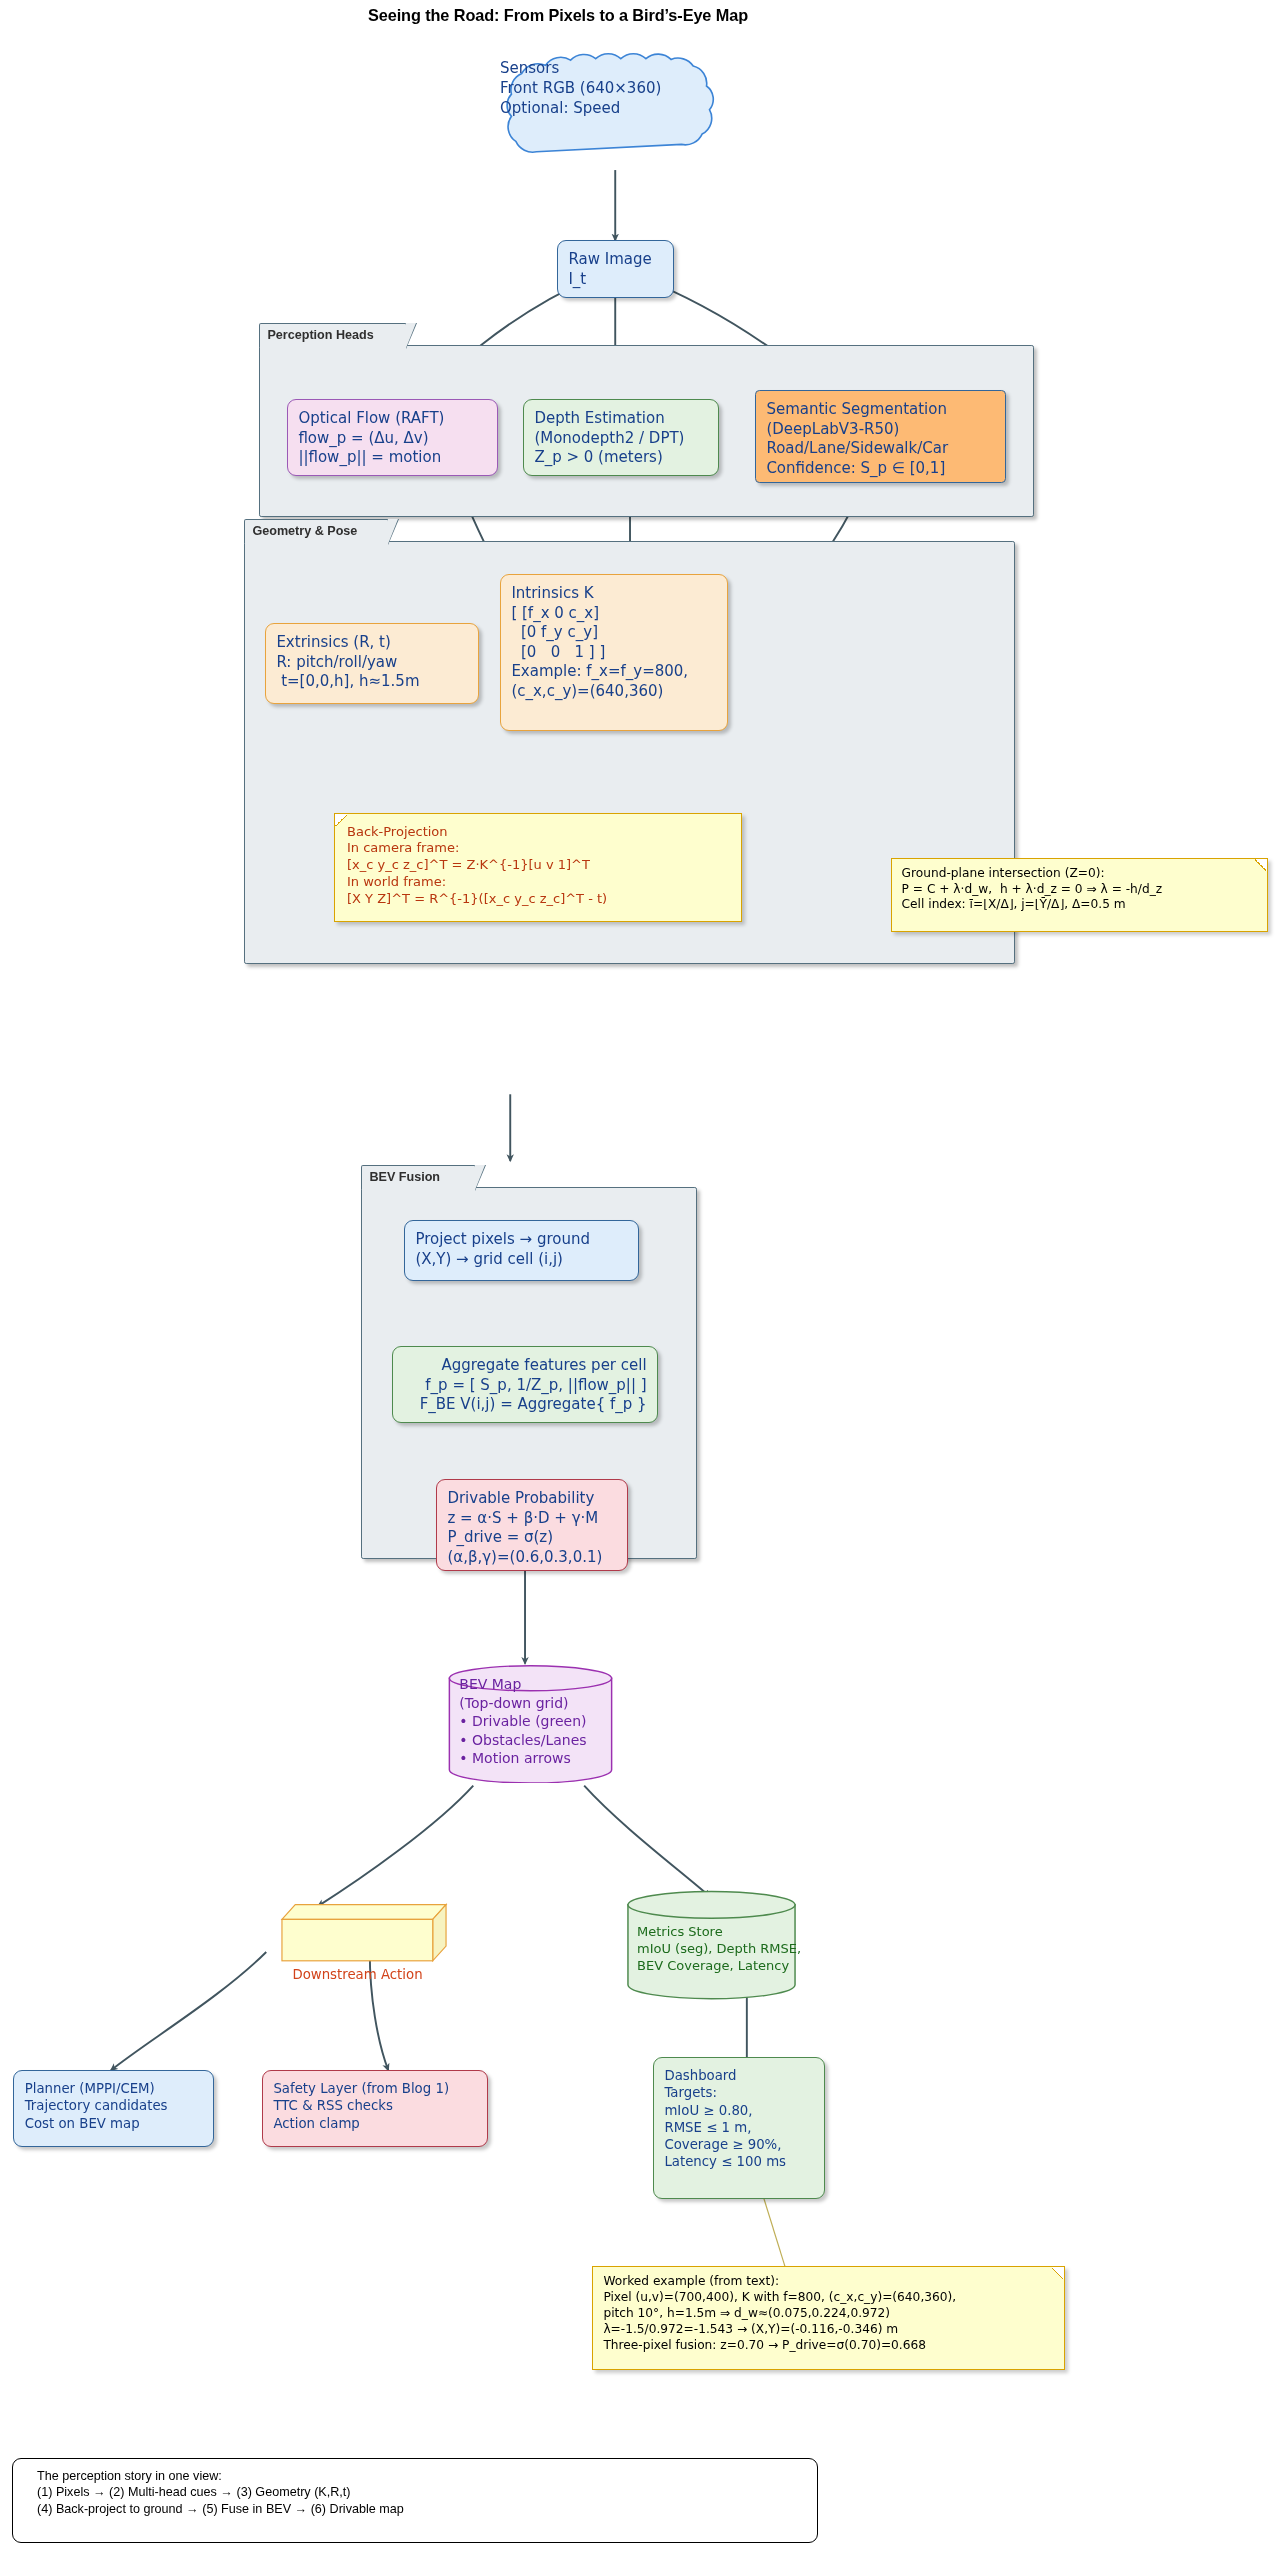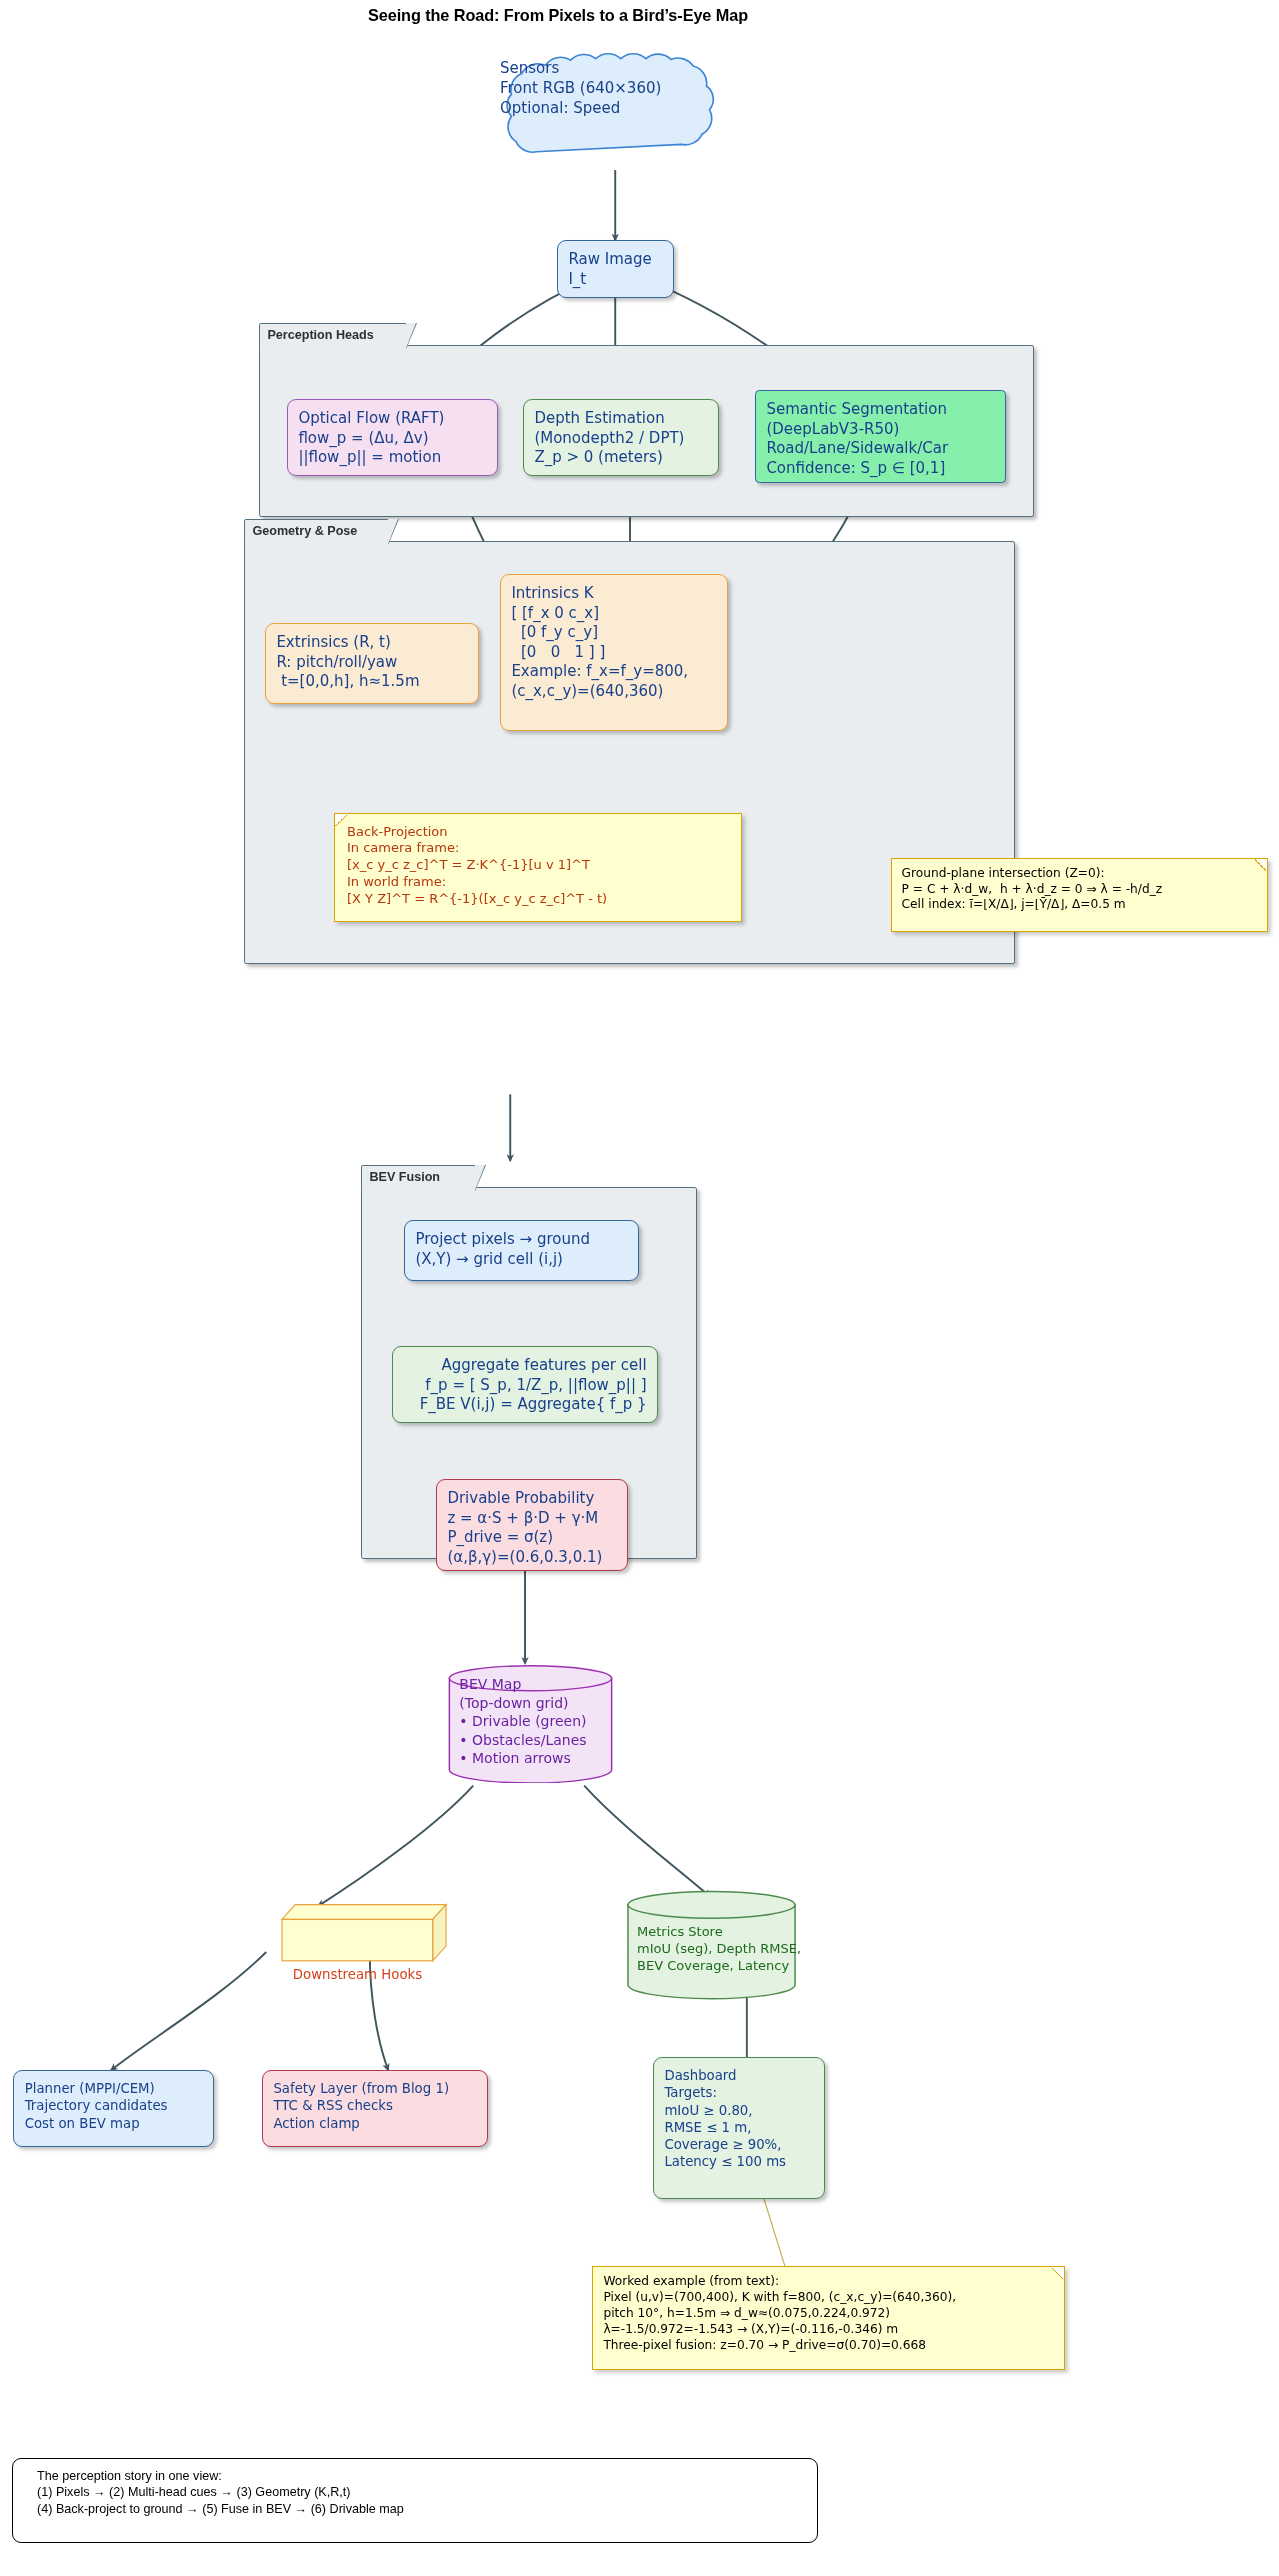--- a/index.html
+++ b/index.html
@@ -190,21 +190,21 @@
 flow_p = (Δu, Δv)
 ||flow_p|| = motion</div>
   </div>
 
   <div class="node rbox" style="left:523px;top:399px;width:196px;height:77px;background:#E3F2E1;border-color:#4E8A4E;">
     <div class="txt">Depth Estimation
 (Monodepth2 / DPT)
 Z_p &gt; 0 (meters)</div>
   </div>
 
-  <div class="node rbox" style="left:755px;top:390px;width:251px;height:93px;background:#86efac;border-color:#33669A;border-radius:4.4px;">
+  <div class="node rbox" style="left:755px;top:390px;width:251px;height:93px;background:#fdba74;border-color:#33669A;border-radius:4.4px;">
     <div class="txt">Semantic Segmentation
 (DeepLabV3-R50)
 Road/Lane/Sidewalk/Car
 Confidence: S_p ∈ [0,1]</div>
   </div>
 
   <div class="grouptab" style="left:244px;top:519px;width:145px;">Geometry &amp; Pose</div>
   <div class="group" style="left:244px;top:541px;width:769px;height:421px;"></div>
 
   <div class="node rbox" style="left:265px;top:623px;width:214px;height:81px;background:#FCEBD3;border-color:#E8A33D;">
@@ -270,21 +270,21 @@
 • Obstacles/Lanes
 • Motion arrows</div>
   </div>
 
   <div class="box3d" style="left:279px;top:1897px;width:170px;height:67px;">
     <svg width="170" height="67" viewBox="0 0 230 90">
       <polygon points="4,30 22,10 226,10 208,30" fill="#FEFECE" stroke="#E8A33D" stroke-width="1.6"></polygon>
       <polygon points="208,30 226,10 226,66 208,86" fill="#F7F3C0" stroke="#E8A33D" stroke-width="1.6"></polygon>
       <rect x="4" y="30" width="204" height="56" fill="#FEFECE" stroke="#E8A33D" stroke-width="1.6"></rect>
     </svg>
-    <div class="cyltxt" style="left:0;top:33px;width:157px;text-align:center;color:#D2431A;font-size:13.3px;">Downstream Hooks</div>
+    <div class="cyltxt" style="left:0;top:33px;width:157px;text-align:center;color:#D2431A;font-size:13.3px;">Downstream Action</div>
   </div>
 
   <div class="cyl" style="left:625px;top:1890px;width:173px;height:111px;">
     <svg width="173" height="111" viewBox="0 0 234 150">
       <path d="M4,20 L4,128 a113,19 0 0,0 226,0 L230,20 z" fill="#E3F2E1" stroke="#4E8A4E" stroke-width="2"></path>
       <ellipse cx="117" cy="20" rx="113" ry="18" fill="#E3F2E1" stroke="#4E8A4E" stroke-width="2"></ellipse>
     </svg>
     <div class="cyltxt" style="left:12px;top:33px;color:#1C6B1C;font-size:13px;">Metrics Store
 mIoU (seg), Depth RMSE,
 BEV Coverage, Latency</div>

